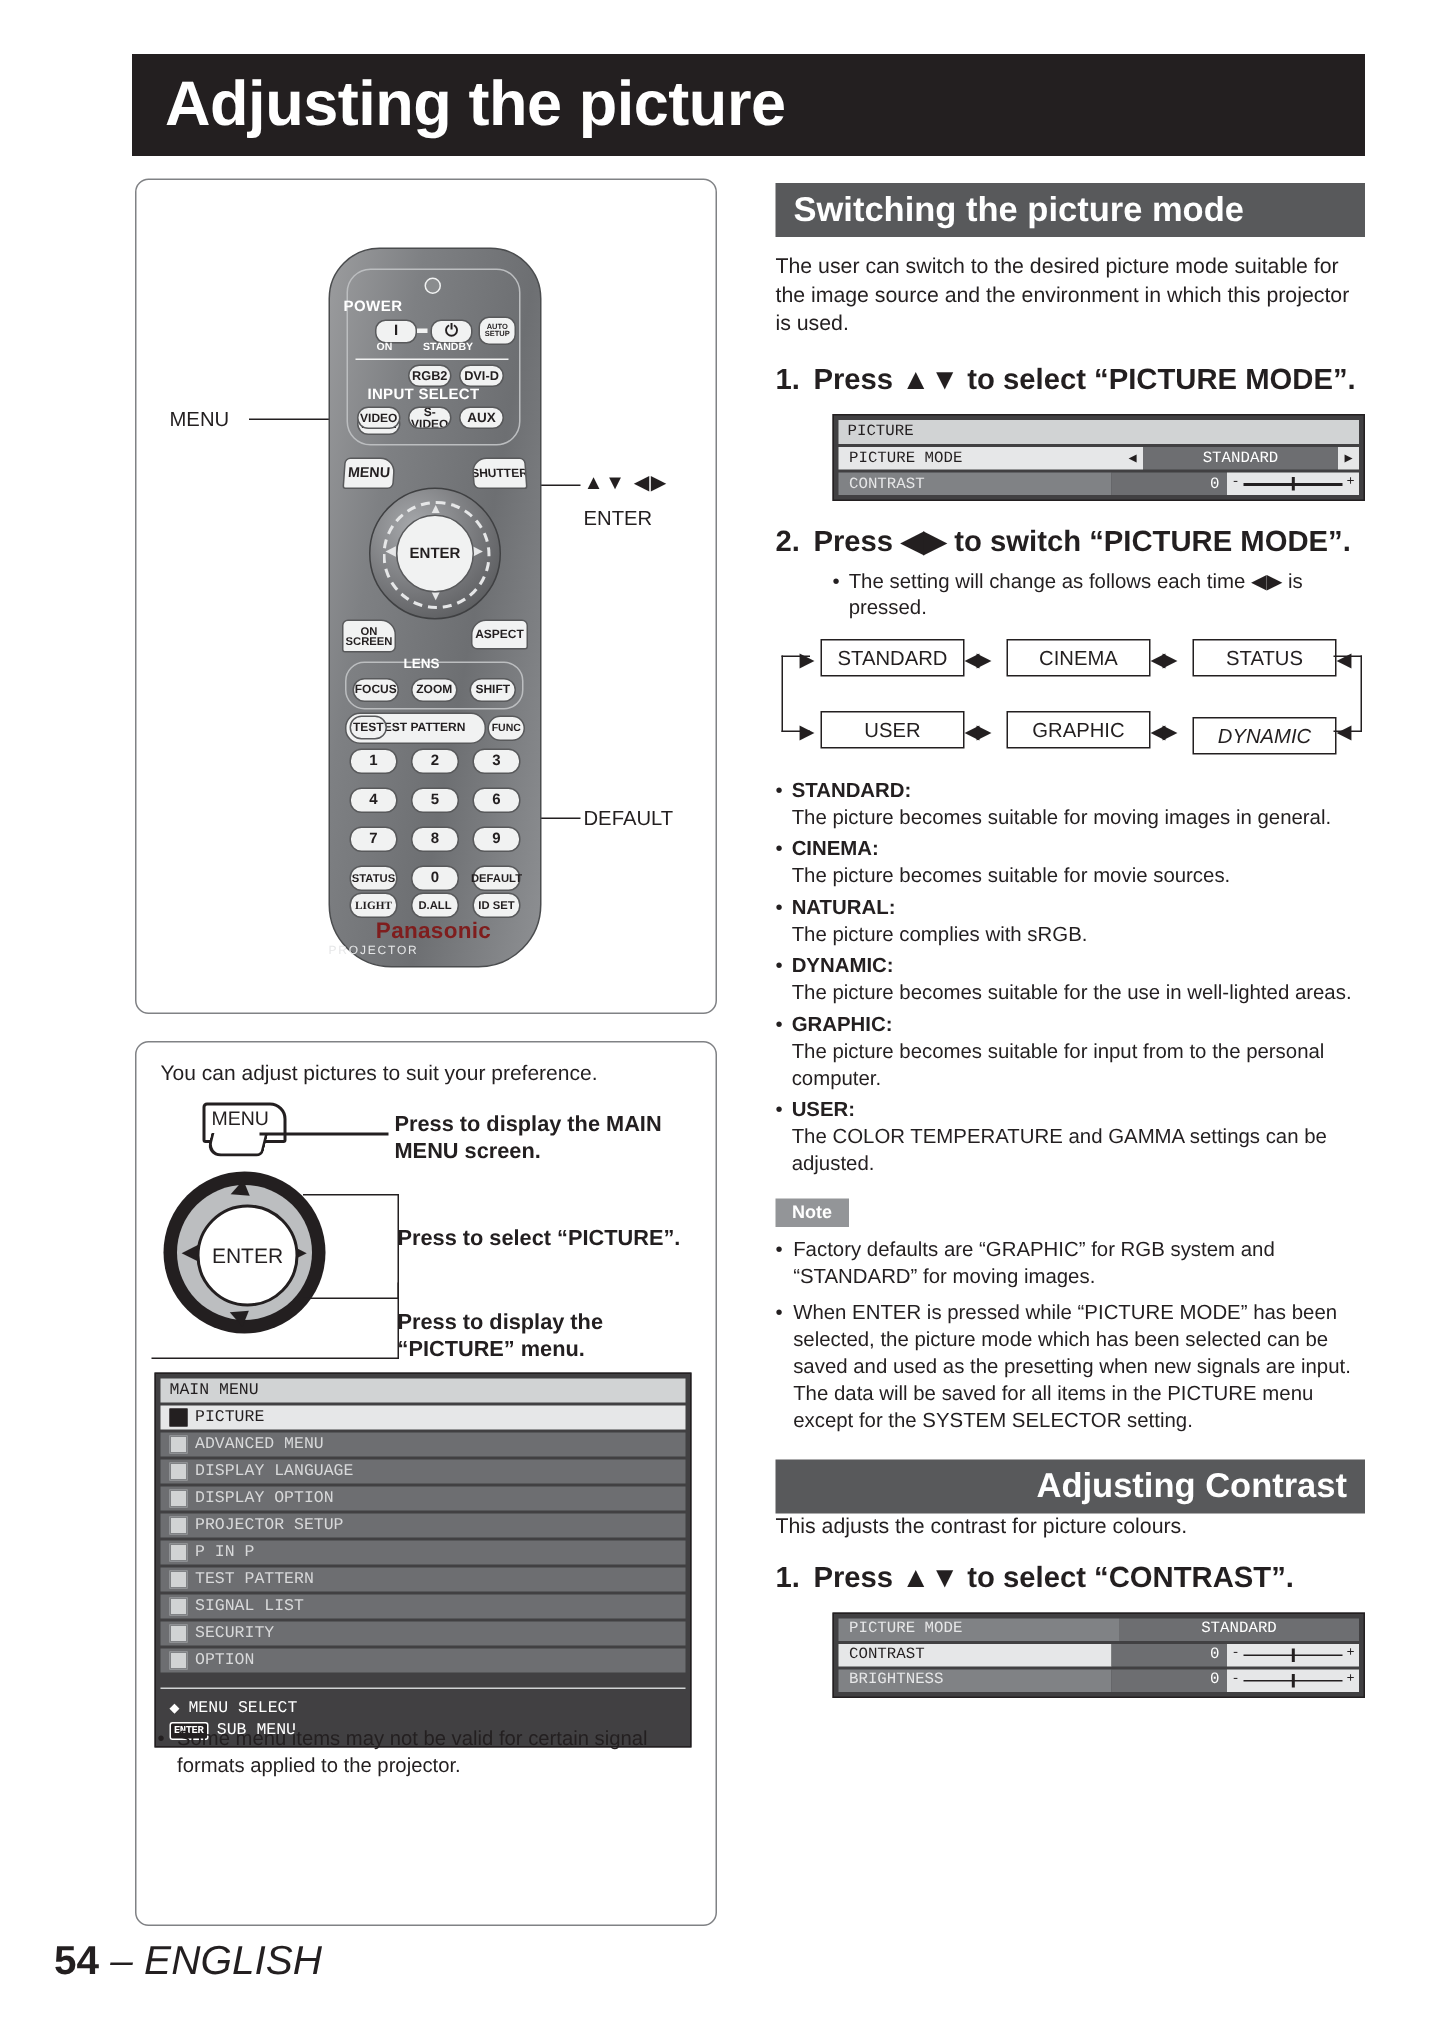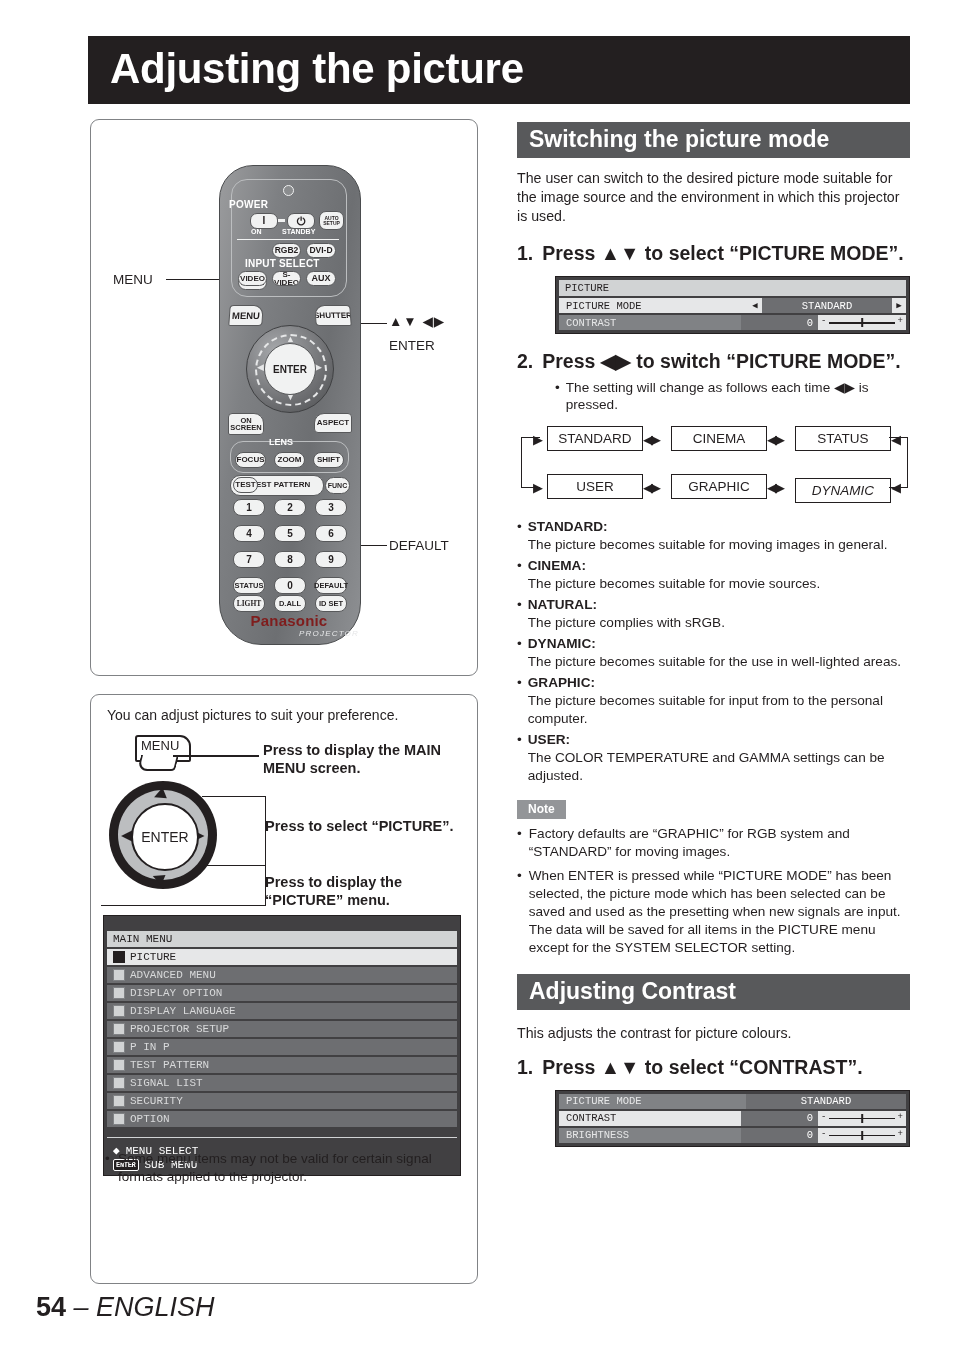--- a/index.html
+++ b/index.html
@@ -88,22 +88,22 @@
   #test{left:14px;top:312px;width:23px;height:14px;font-size:8px;}
   #func{left:106px;top:312px;width:23px;height:15px;font-size:7px;}
 
   .numbtn{position:absolute;width:30px;height:15px;border-radius:8px;background:#f1f2f2;
      border:1.2px solid #58595b;font-size:10px;font-weight:bold;color:#231f20;
      display:flex;align-items:center;justify-content:center;}
   .numsm{font-size:7.5px;}
 
   #pana{position:absolute;left:0;top:447px;width:140px;text-align:center;
      color:#7f1d1d;font-size:15px;font-weight:bold;letter-spacing:.2px;}
-  #pana2{position:absolute;left:0;top:464px;width:140px;text-align:right;
-     color:#e6e7e8;font-size:8px;letter-spacing:1.2px;font-style:italic;}
+  #pana2{position:absolute;left:0;top:464px;width:140px;text-align:left;
+     color:#e6e7e8;font-size:8px;letter-spacing:1.2px;}
 
   
   .callout-txt{position:absolute;font-size:13.5px;color:#231f20;}
   .lead{position:absolute;background:#231f20;height:1.3px;}
 
   
   #howto-intro{position:absolute;left:16px;top:12px;width:356px;font-size:14px;color:#231f20;}
   #menu-key{position:absolute;left:44px;top:40px;width:52px;height:34px;}
   #menu-key .kb{position:absolute;left:0;top:0;width:52px;height:23px;background:#fff;
      border:2.4px solid #231f20;border-radius:3px 11px 2px 2px;}
@@ -123,21 +123,21 @@
   .dk-ar{position:absolute;color:#231f20;font-size:15px;line-height:1;}
   #dk-l{left:12px;top:46px;} #dk-r{left:84px;top:46px;}
   #dk-u{left:44px;top:5px;transform:rotate(-22deg);} #dk-d{left:44px;top:88px;transform:rotate(22deg);}
   .howto-b{position:absolute;font-size:14.5px;font-weight:bold;color:#231f20;line-height:1.25;}
   .connector{position:absolute;border:1.8px solid #231f20;}
 
   
   #mainmenu{position:absolute;left:12px;top:220px;width:358px;background:#414042;
      border:1.6px solid #231f20;padding:3px;box-sizing:border-box;
      font-family:"Liberation Mono","DejaVu Sans Mono",monospace;}
-  .mm-title{background:#d1d3d4;color:#231f20;font-size:11px;padding:2px 6px;margin-top:12px;}
+  .mm-title{background:#d1d3d4;color:#231f20;font-size:11px;padding:2px 6px;}
   .mm-row{color:#fff;font-size:11px;padding:2px 4px 2px 6px;margin-top:2px;
      display:flex;align-items:center;gap:5px;}
   .mm-row.sel{background:#e6e7e8;color:#231f20;}
   .mm-row.dim{background:#6d6e71;color:#d8d9da;}
   .mm-ico{width:10px;height:10px;display:inline-block;flex:none;
      background:#d1d3d4;border:1px solid #808285;}
   .mm-row.sel .mm-ico{background:#231f20;border-color:#231f20;}
   .mm-foot{margin-top:10px;border-top:1.4px solid #d1d3d4;padding-top:5px;}
   .mm-frow{color:#fff;font-size:11px;padding:1px 6px;display:flex;align-items:center;gap:6px;}
   .enterbox{background:#231f20;color:#fff;border:1.3px solid #fff;border-radius:2px;
@@ -319,25 +319,25 @@
     <div class="mm-row sel">
       <span class="mm-ico"></span>
       <span>PICTURE</span>
     </div>
     <div class="mm-row dim">
       <span class="mm-ico"></span>
       <span>ADVANCED MENU</span>
     </div>
     <div class="mm-row dim">
       <span class="mm-ico"></span>
+      <span>DISPLAY LANGUAGE</span>
+    </div>
+    <div class="mm-row dim">
+      <span class="mm-ico"></span>
       <span>DISPLAY OPTION</span>
-    </div>
-    <div class="mm-row dim">
-      <span class="mm-ico"></span>
-      <span>DISPLAY LANGUAGE</span>
     </div>
     <div class="mm-row dim">
       <span class="mm-ico"></span>
       <span>PROJECTOR SETUP</span>
     </div>
     <div class="mm-row dim">
       <span class="mm-ico"></span>
       <span>P IN P</span>
     </div>
     <div class="mm-row dim">
@@ -474,22 +474,22 @@
     <div class="note-b">
       <span>•</span>
       <span>Factory defaults are “GRAPHIC” for RGB system and “STANDARD” for moving images.</span>
     </div>
     <div class="note-b">
       <span>•</span>
       <span>When ENTER is pressed while “PICTURE MODE” has been selected, the picture mode which has been selected can be saved and used as the presetting when new signals are input. The data will be saved for all items in the PICTURE menu except for the SYSTEM SELECTOR setting.</span>
     </div>
   </div>
 
-  <div class="sec-head" style="margin-top:17px;">Adjusting Contrast</div>
-  <div class="body-p" style="margin-top:14px;">This adjusts the contrast for picture colours.</div>
+  <div class="sec-head" style="margin-top:17px;text-align:right;">Adjusting Contrast</div>
+  <div class="body-p" style="margin-top:0;">This adjusts the contrast for picture colours.</div>
 
   <div class="step" style="margin-top:13px;">
     <span class="n">1.</span>
     <span>Press ▲▼ to select “CONTRAST”.</span>
   </div>
 
   <div class="osd" style="margin:10px 0 0 38px;width:355px;">
     <div class="osd-row" style="margin-top:0;">
       <div class="osd-name g">PICTURE MODE</div>
       <div class="osd-val" style="width:160px;">STANDARD</div>

